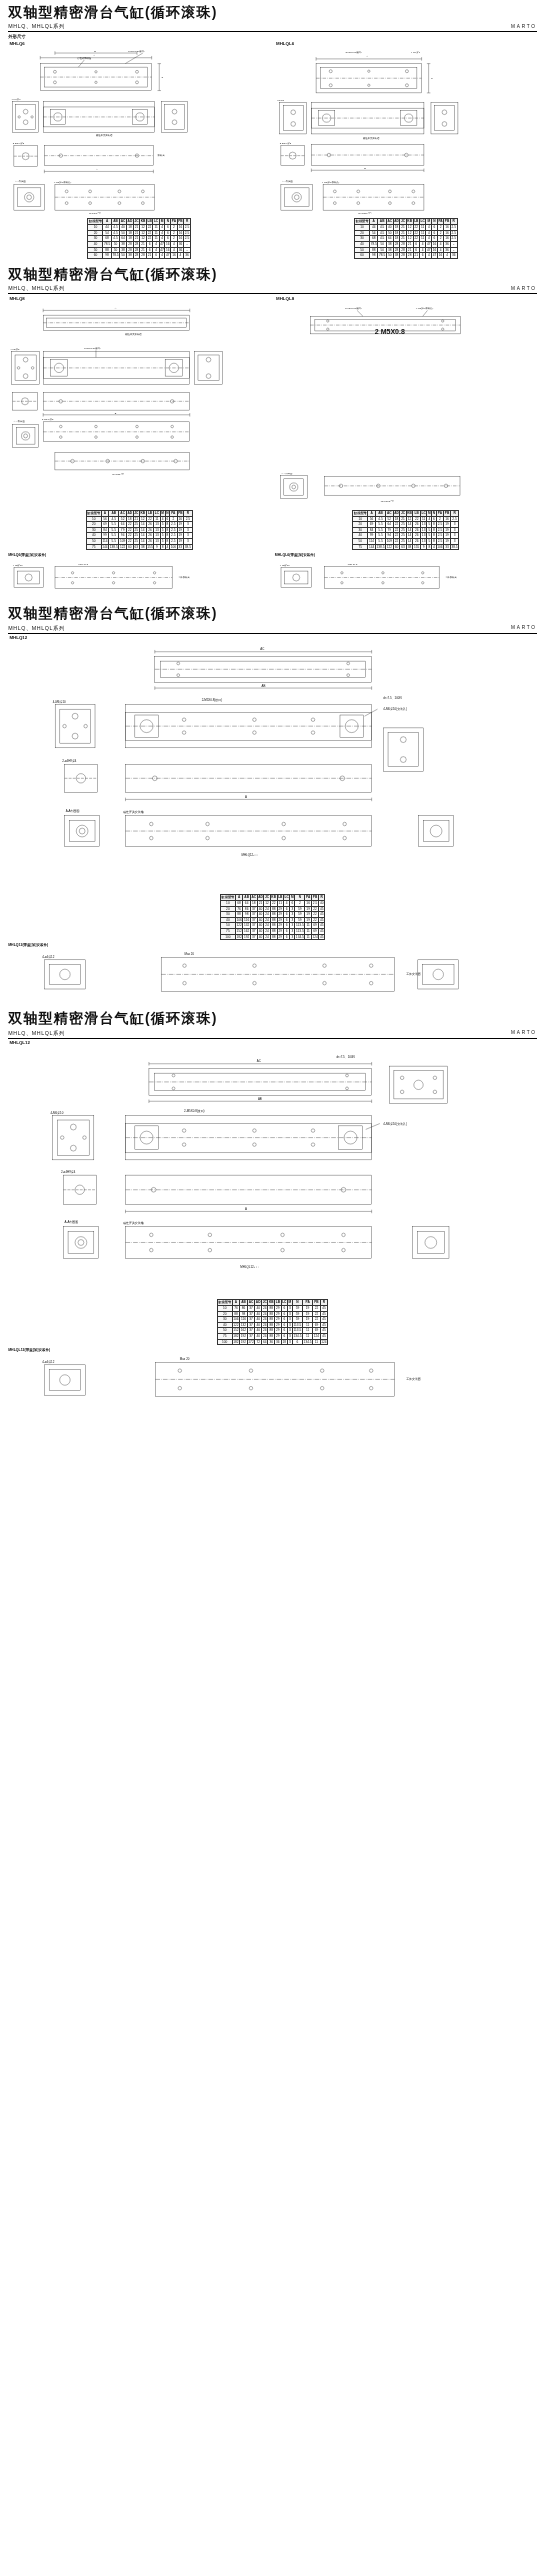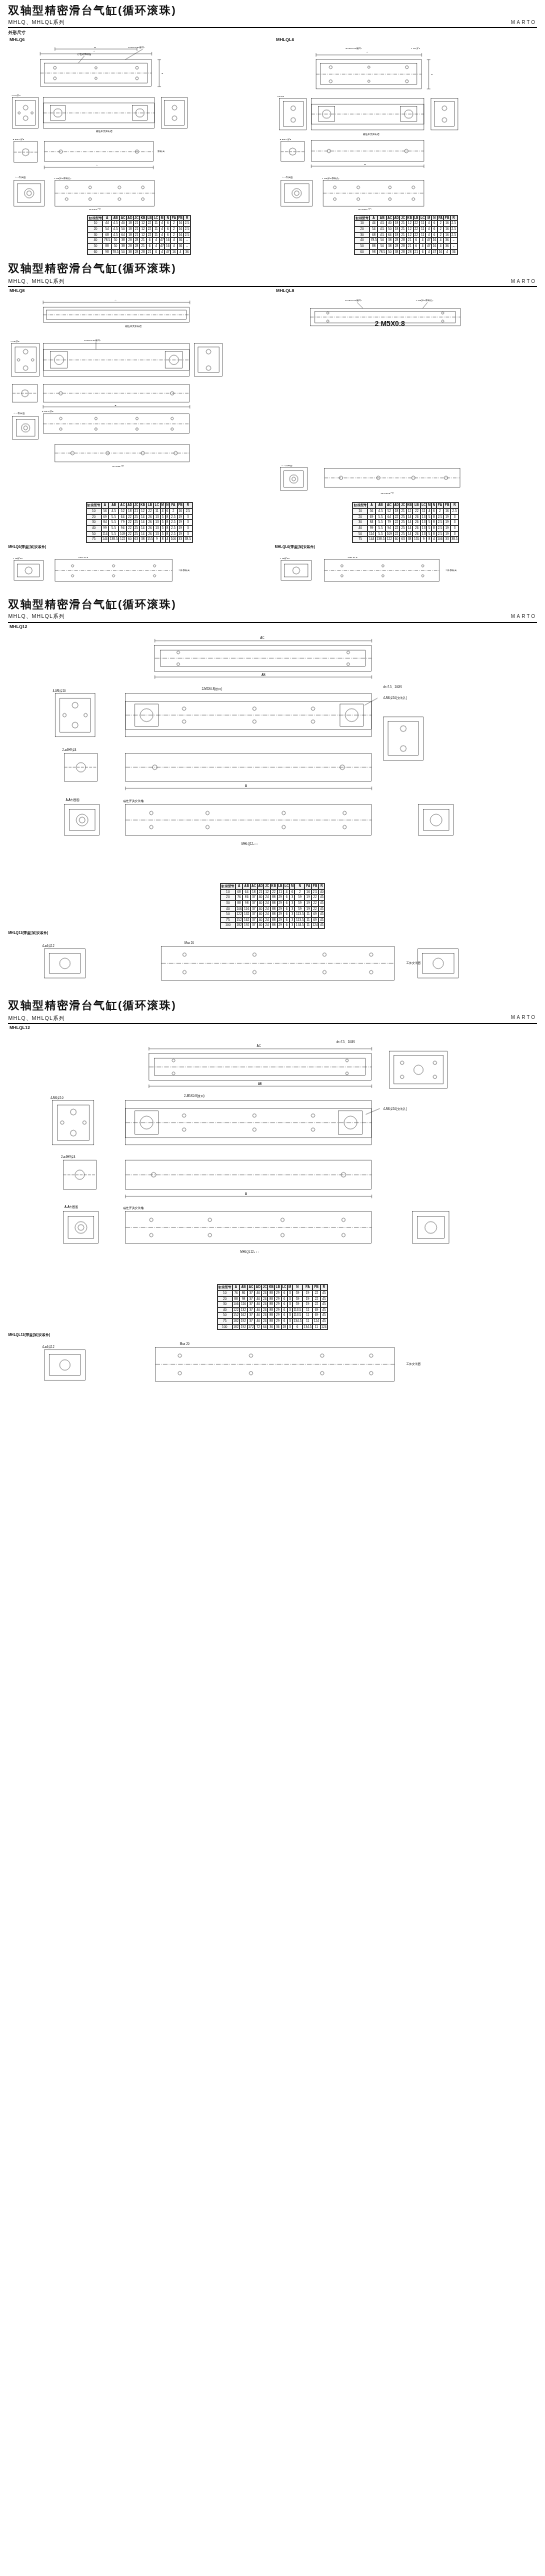--- a/index.html
+++ b/index.html
@@ -1,21 +1,21 @@
 <!DOCTYPE html>
 <html style="font-size:9.4px"><head>
 <meta charset="utf-8">
 <style>
   html,body{margin:0;padding:0;background:#ffffff;}
   body{width:545px;font-family:"Liberation Sans",sans-serif;color:#111;}
   .page{width:545px;position:relative;box-sizing:border-box;padding:0 8.2px;}
   .sect{position:relative;padding-top:3.5px;}
   .hdr{display:flex;align-items:flex-end;justify-content:space-between;border-bottom:0.6px solid #000;padding-bottom:1.2px;}
   .hdr-left{display:flex;flex-direction:column;}
-  .title{font-size:11px;font-weight:bold;letter-spacing:1.2px;line-height:1.25;}
+  .title{font-size:14px;font-weight:bold;letter-spacing:1.2px;line-height:1.25;}
   .subtitle{font-size:5.3px;letter-spacing:0.6px;margin-top:1.8px;}
   .brand{font-size:4.7px;letter-spacing:1.8px;padding-bottom:1.2px;}
   .sublabel{font-size:4.4px;font-weight:bold;margin:1.8px 0 1.2px 0;}
   .model-label{font-size:4.4px;font-weight:bold;margin:1.2px 0 0 1.2px;}
   .cols{display:flex;gap:4.7px;}
   .col{flex:1;min-width:0;}
   
   .dwg{position:relative;background:#fff;border:0;overflow:hidden;}
   .dwg svg{display:block;}
   .tbl-wrap{margin:2.3px auto 0 auto;}

